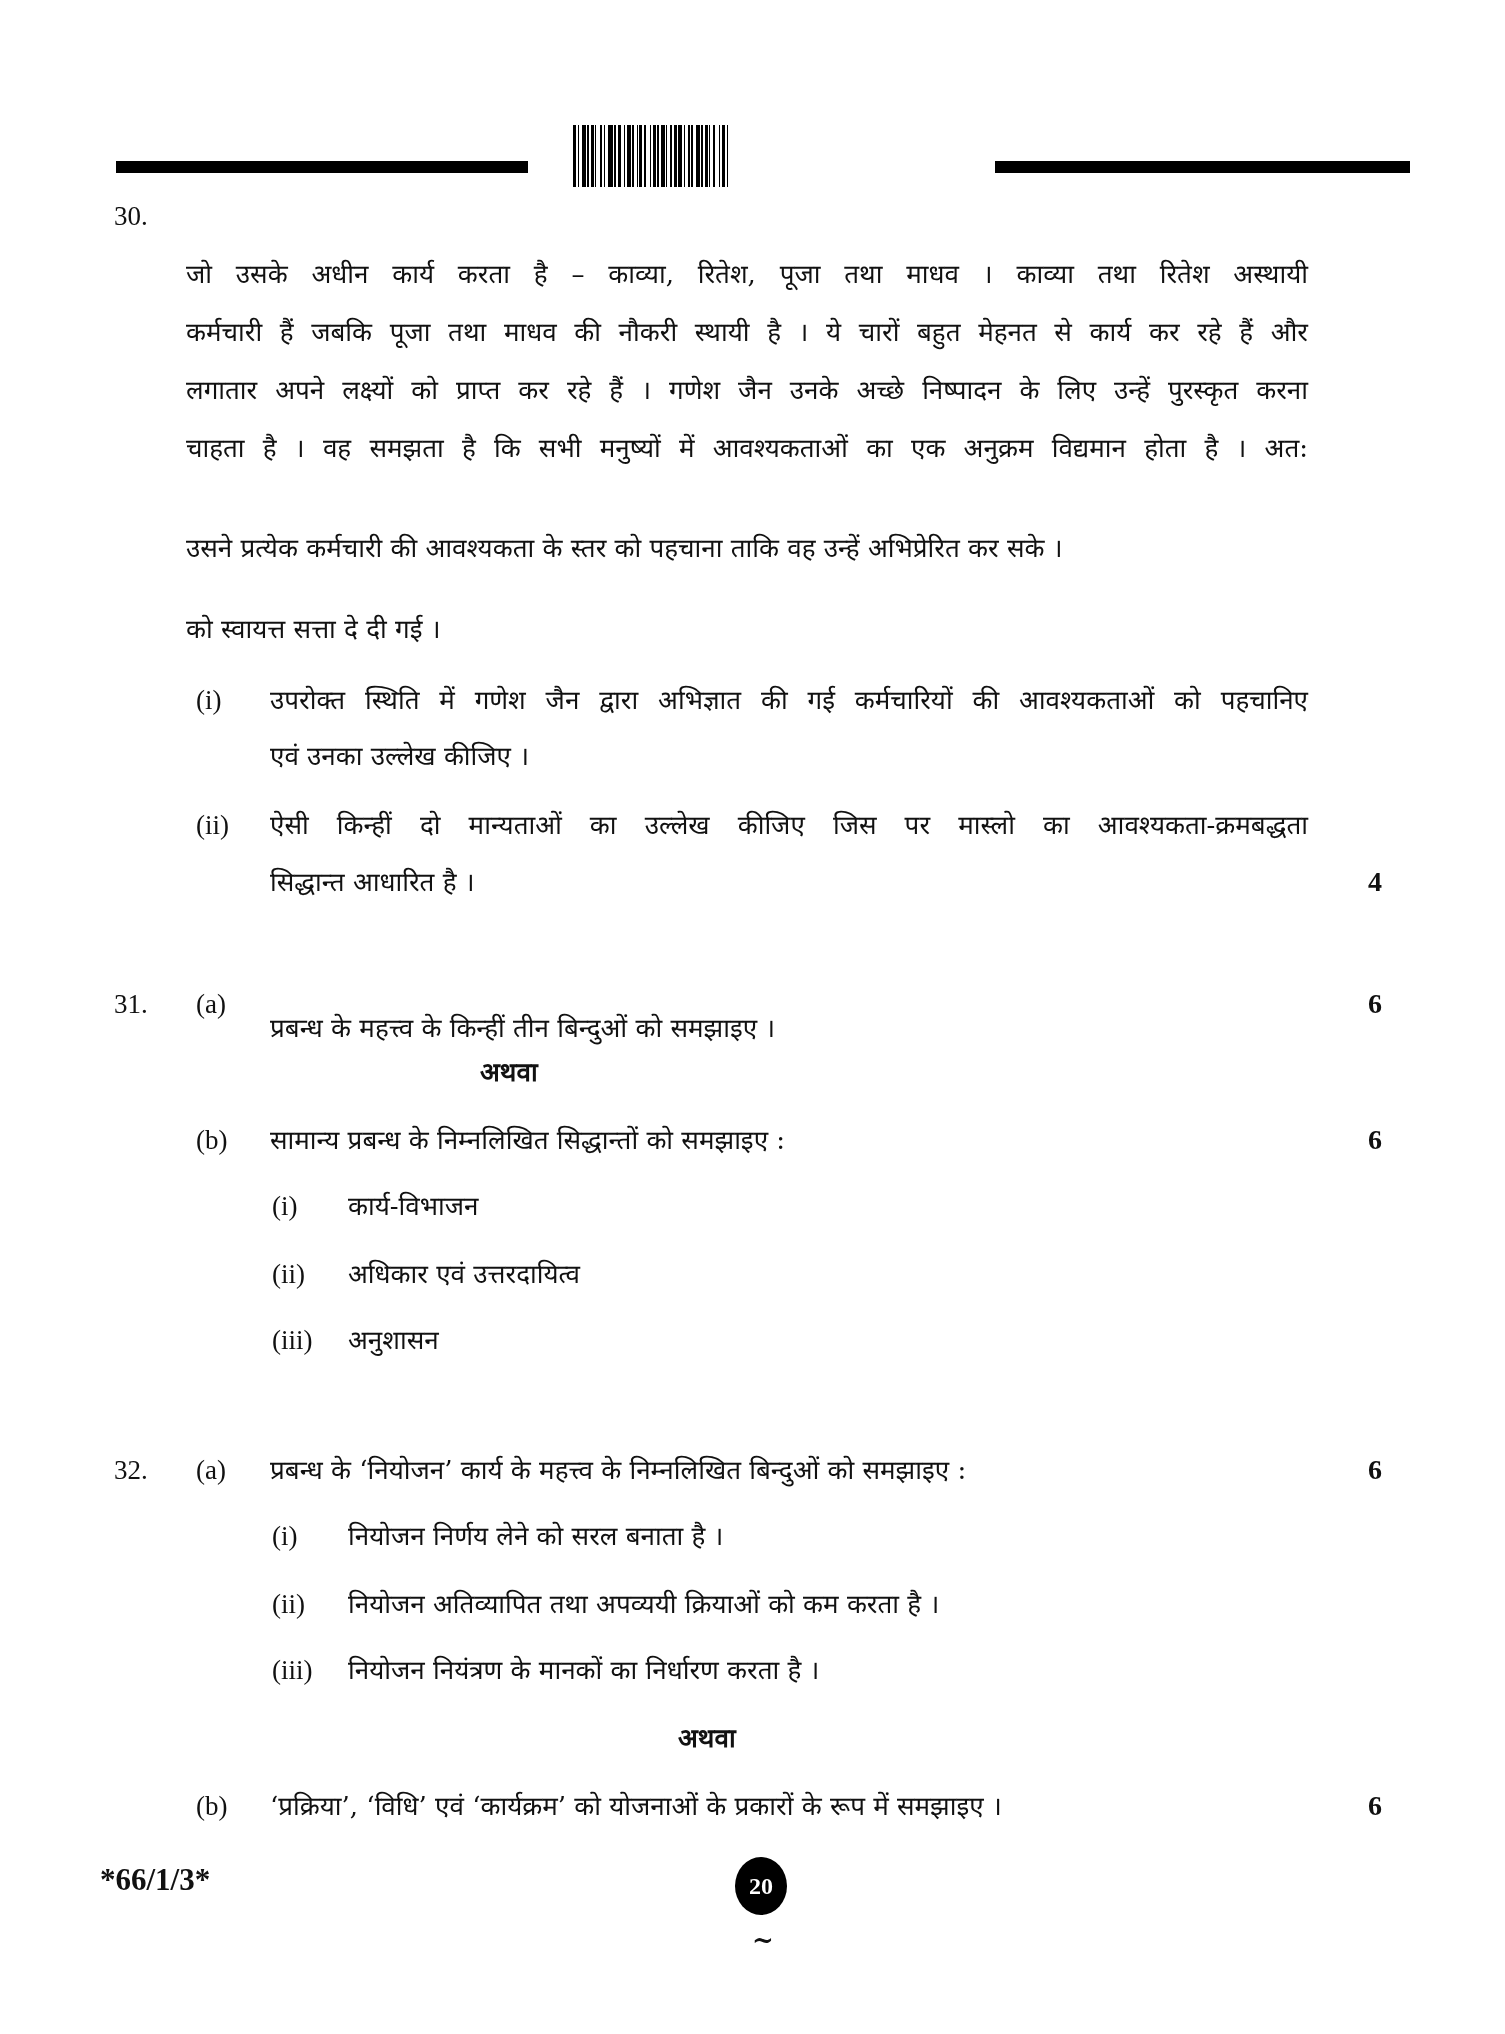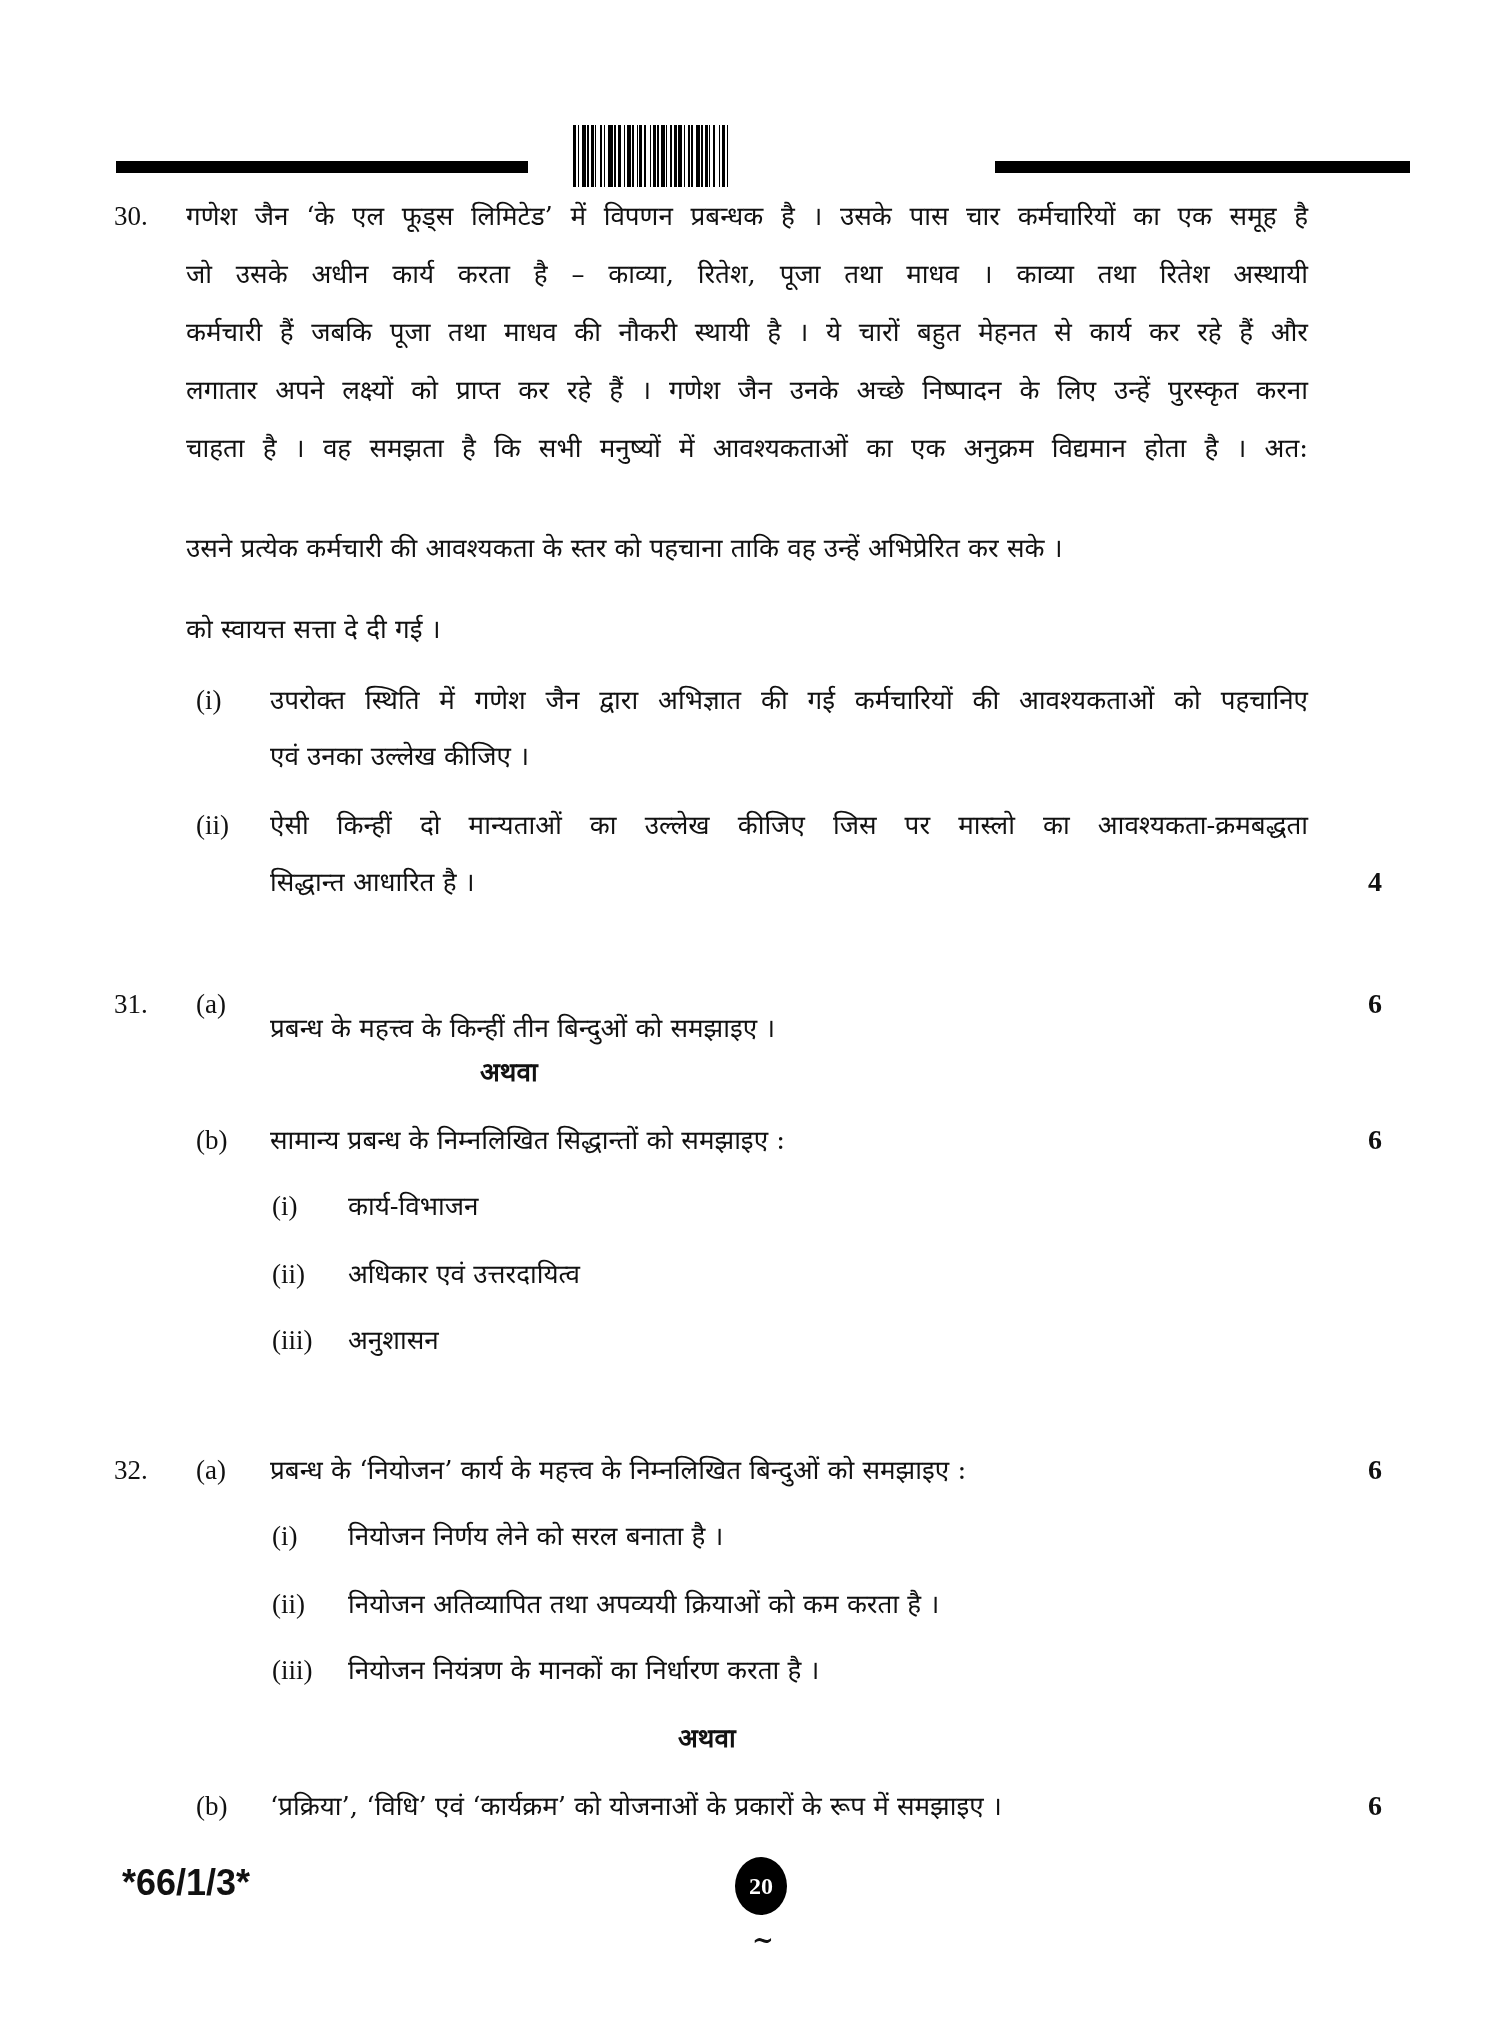--- a/index.html
+++ b/index.html
@@ -19,21 +19,21 @@
 
     
     .line { position: absolute; font-size: 26px; line-height: 40px; white-space: nowrap; }
     .qnum { position: absolute; font-size: 27px; line-height: 40px; font-family: "Liberation Serif", "DejaVu Serif", serif; }
     .sub { position: absolute; font-size: 27px; line-height: 40px; font-family: "Liberation Serif", "DejaVu Serif", serif; }
     .marks { position: absolute; font-size: 28px; line-height: 40px; font-weight: bold; font-family: "Liberation Serif", "DejaVu Serif", serif; left: 1368px; }
     .justify { position: absolute; font-size: 26px; line-height: 40px; text-align: justify; text-align-last: justify; white-space: nowrap; }
     .or { position: absolute; font-size: 26px; font-weight: bold; line-height: 40px; }
 
     
-    .code { position: absolute; left: 122px; top: 1862px; font-size: 36px; font-weight: bold; font-family: Liberation Sans, sans-serif; }
+    .code { position: absolute; left: 100px; top: 1862px; font-size: 31px; font-weight: bold; font-family: Liberation Serif, serif; }
     .pageno {
       position: absolute; left: 735px; top: 1857px; width: 52px; height: 58px; border-radius: 50%;
       background: #000; color: #fff; font-weight: bold; font-size: 24px; display: flex; align-items: center; justify-content: center;
       font-family: "Liberation Serif", "DejaVu Serif", serif;
     }
     .tilde { position: absolute; left: 752px; top: 1925px; font-size: 26px; font-weight: bold; }
   </style>
 </head>
 <body>
 
@@ -110,21 +110,20 @@
       <span style="width: 1px; background: rgb(0, 0, 0);"></span>
       <span style="width: 2px; background: rgb(255, 255, 255);"></span>
       <span style="width: 3px; background: rgb(0, 0, 0);"></span>
       <span style="width: 2px; background: rgb(255, 255, 255);"></span>
       <span style="width: 1px; background: rgb(0, 0, 0);"></span>
       <span style="width: 3px; background: rgb(255, 255, 255);"></span>
     </div>
   <div class="hbar right"></div>
 
   <div class="qnum" style="left:114px; top:196px;">30.</div>
-  <div class="justify" style="left:186px; top:196px; width:1122px;">गणेश जैन ‘के एल फूड्स लिमिटेड’ में विपणन प्रबन्धक है । उसके पास चार कर्मचारियों का एक समूह है</div>
   <div class="justify" style="left:186px; top:254px; width:1122px;">जो उसके अधीन कार्य करता है – काव्या, रितेश, पूजा तथा माधव । काव्या तथा रितेश अस्थायी</div>
   <div class="justify" style="left:186px; top:312px; width:1122px;">कर्मचारी हैं जबकि पूजा तथा माधव की नौकरी स्थायी है । ये चारों बहुत मेहनत से कार्य कर रहे हैं और</div>
   <div class="justify" style="left:186px; top:370px; width:1122px;">लगातार अपने लक्ष्यों को प्राप्त कर रहे हैं । गणेश जैन उनके अच्छे निष्पादन के लिए उन्हें पुरस्कृत करना</div>
   <div class="justify" style="left:186px; top:428px; width:1122px;">चाहता है । वह समझता है कि सभी मनुष्यों में आवश्यकताओं का एक अनुक्रम विद्यमान होता है । अत:</div>
   <div class="line" style="left:186px; top:484px;margin-top:44px;">उसने प्रत्येक कर्मचारी की आवश्यकता के स्तर को पहचाना ताकि वह उन्हें अभिप्रेरित कर सके ।</div>
 
   <div class="line" style="left:186px; top:609px;">को स्वायत्त सत्ता दे दी गई ।</div>
 
   <div class="sub" style="left:196px; top:680px;">(i)</div>
   <div class="justify" style="left:270px; top:680px; width:1038px;">उपरोक्त स्थिति में गणेश जैन द्वारा अभिज्ञात की गई कर्मचारियों की आवश्यकताओं को पहचानिए</div>

